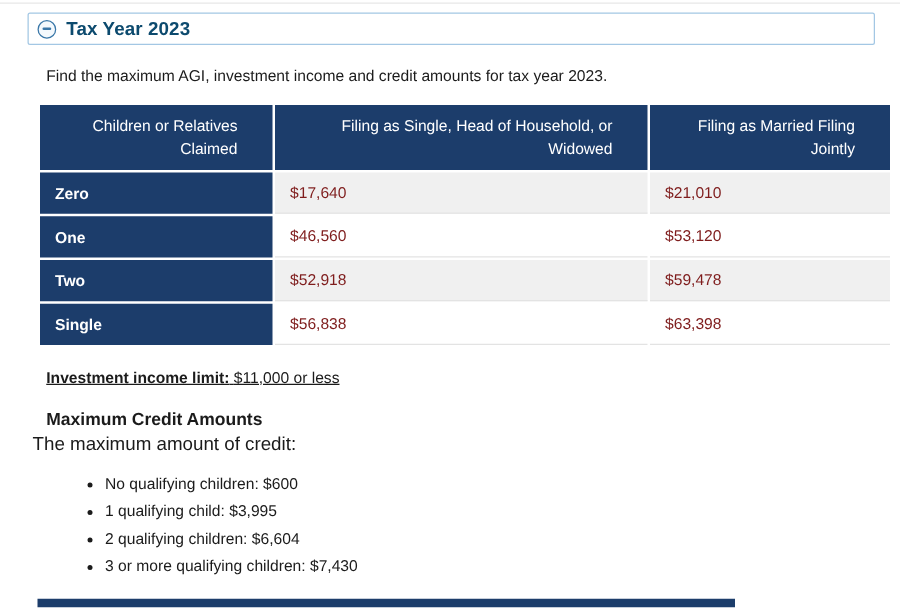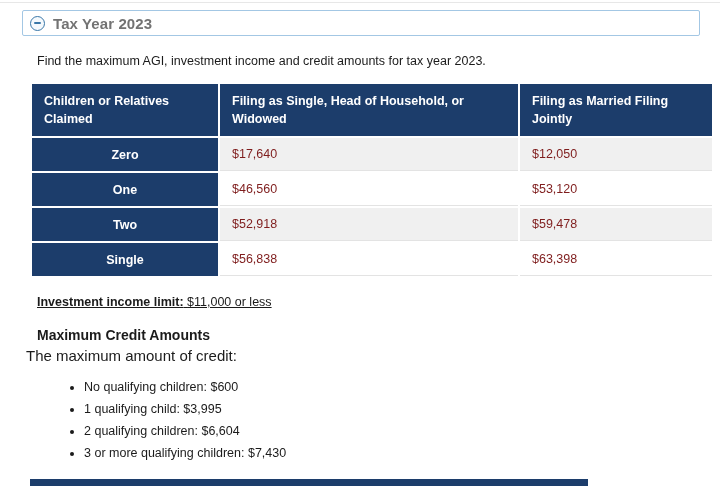--- a/index.html
+++ b/index.html
@@ -44,21 +44,21 @@
   .minus-icon .bar {
     width: 7px;
     height: 2px;
     background: #3a77a8;
     border-radius: 1px;
   }
   .accordion-title {
     margin-left: 8px;
     font-size: 15px;
     font-weight: bold;
-    color: #737373;
+    color: #0c4a6e;
     letter-spacing: 0.1px;
   }
   .intro-text {
     margin: 17px 30px 0 37px;
     font-size: 12.5px;
     line-height: 16px;
   }
   table.eitc {
     margin: 13px 0 0 30px;
     width: 680px;
@@ -67,30 +67,30 @@
     table-layout: fixed;
     background: #ffffff;
     font-size: 12.5px;
   }
   table.eitc col.c1 { width: 186px; }
   table.eitc col.c2 { width: 298px; }
   table.eitc col.c3 { width: 192px; }
   table.eitc th.col-head {
     background: #1c3d6b;
     color: #ffffff;
-    text-align: left;
+    text-align: right;
     vertical-align: top;
-    font-weight: bold;
-    padding: 8px 12px;
+    font-weight: normal;
+    padding: 8px 28px;
     line-height: 18px;
   }
   table.eitc th.row-head {
     background: #1c3d6b;
     color: #ffffff;
-    text-align: center;
+    text-align: left;
     vertical-align: middle;
     font-weight: bold;
     padding: 9px 12px;
   }
   table.eitc td {
     padding: 9px 12px;
     vertical-align: middle;
     color: #7f1d1d;
     border-bottom: 1px solid #e3e3e3;
   }
@@ -154,21 +154,21 @@
     </colgroup>
   <tbody>
       <tr>
     <th class="col-head">Children or Relatives Claimed</th>
     <th class="col-head">Filing as Single, Head of Household, or Widowed</th>
     <th class="col-head">Filing as Married Filing Jointly</th>
   </tr>
   <tr class="alt">
     <th class="row-head">Zero</th>
     <td>$17,640</td>
-    <td>$12,050</td>
+    <td>$21,010</td>
   </tr>
   <tr class="plain">
     <th class="row-head">One</th>
     <td>$46,560</td>
     <td>$53,120</td>
   </tr>
   <tr class="alt">
     <th class="row-head">Two</th>
     <td>$52,918</td>
     <td>$59,478</td>

